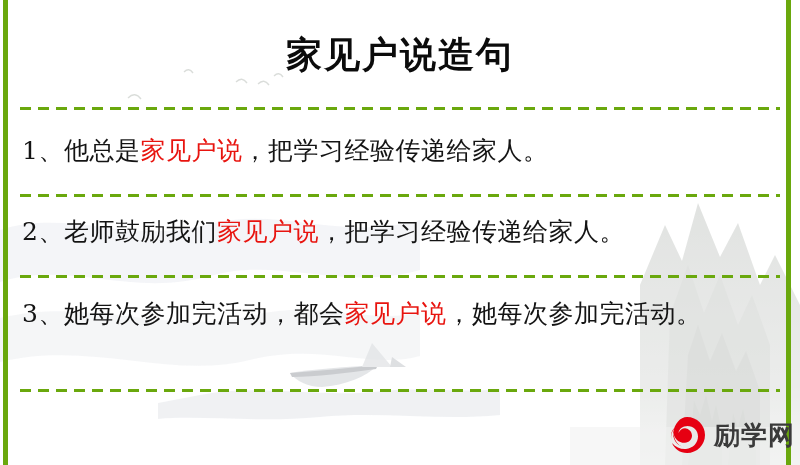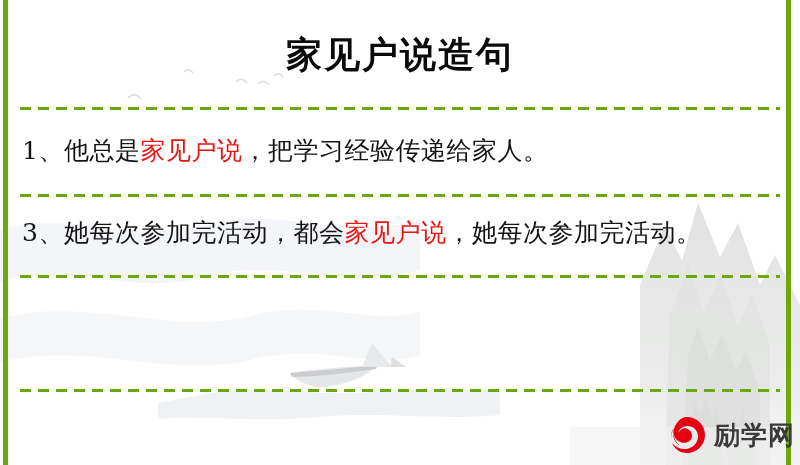--- a/index.html
+++ b/index.html
@@ -219,20 +219,23 @@
   <div class="hr-dash hr-bottom"></div>
 
   <div class="title">家见户说造句</div>
 
   <div class="sentences">
 
     <div class="sentence-row row-1">
       <span>1、</span><span>他总是</span><span class="hl">家见户说</span><span>，把学习经验传递给家人。</span>
     </div>
 
+    <div class="sentence-row row-2">
+      <span>2、</span><span>老师鼓励我们</span><span class="hl">家见户说</span><span>，把学习经验传递给家人。</span>
+    </div>
 
     <div class="sentence-row row-3">
       <span>3、</span><span>她每次参加完活动，都会</span><span class="hl">家见户说</span><span>，她每次参加完活动。</span>
     </div>
 
   </div>
 
   <div class="logo">
     <svg class="logo-mark" viewBox="0 0 42 42">
       <path d="M21 3 C31 3, 39 11, 39 21 C39 31, 31 39, 21 39 C14 39, 8.5 35, 6 29

